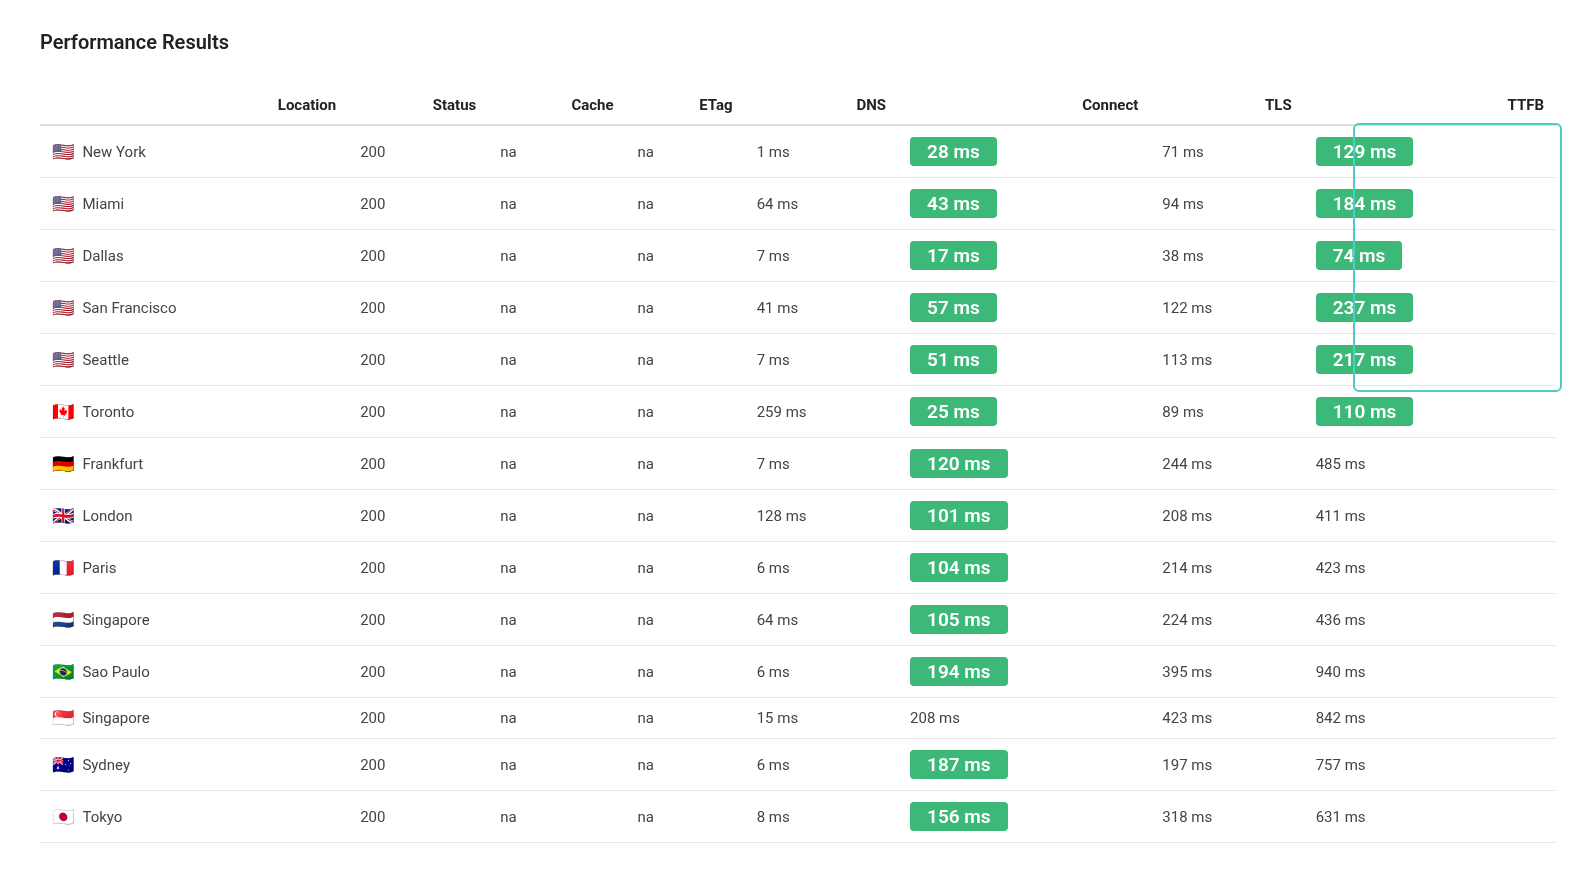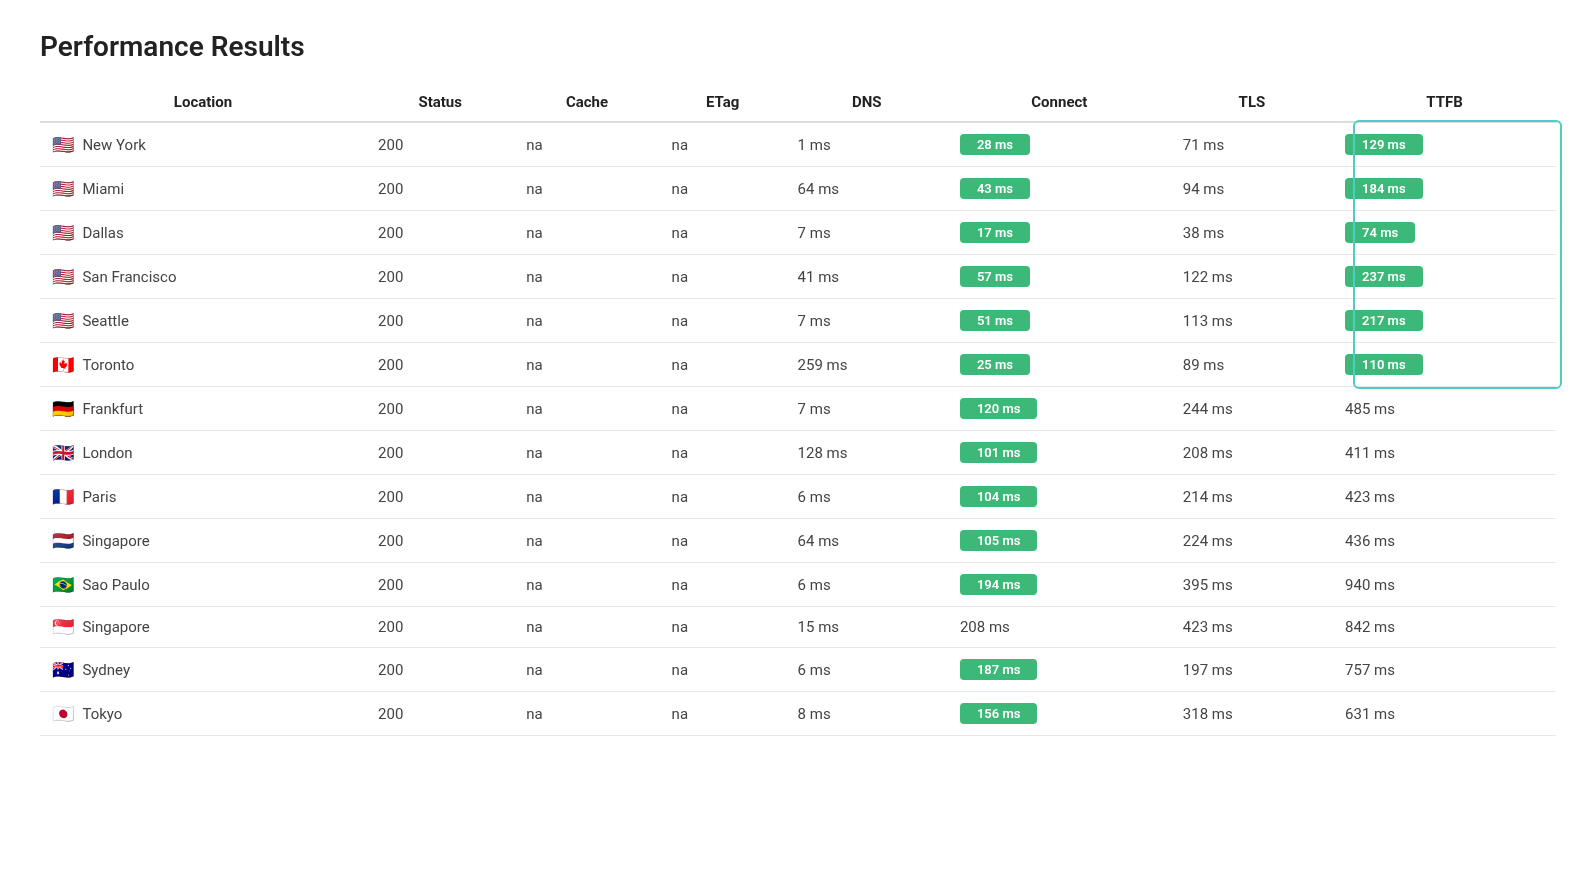--- a/index.html
+++ b/index.html
@@ -4,31 +4,31 @@
   <style>
     * { box-sizing: border-box; margin: 0; padding: 0; }
     body {
       font-family: -apple-system, BlinkMacSystemFont, "Segoe UI", Roboto, Helvetica, Arial, sans-serif;
       background: #fff;
       color: #333;
       padding: 30px 40px;
       font-size: 15px;
     }
     h1 {
-      font-size: 28px;
+      font-size: 20px;
       font-weight: 600;
-      margin-bottom: 20px;
+      margin-bottom: 32px;
       color: #222;
     }
     table {
       width: 100%;
       border-collapse: collapse;
     }
     thead th {
-      text-align: center;
+      text-align: right;
       font-weight: 700;
       font-size: 15px;
       padding: 10px 12px;
       border-bottom: 2px solid #ddd;
       color: #222;
     }
     tbody tr {
       border-bottom: 1px solid #e8e8e8;
     }
     tbody td {
@@ -46,21 +46,21 @@
     .flag {
       font-size: 18px;
       line-height: 1;
     }
     .badge-green {
       display: inline-block;
       background: #3cb878;
       color: #fff;
       border-radius: 4px;
       padding: 3px 17px;
-      font-size: 13px;
+      font-size: 19px;
       font-weight: 600;
       white-space: nowrap;
     }
     
     .ttfb-highlighted-cell {
       position: relative;
     }
   </style>
 </head>
 <body>

